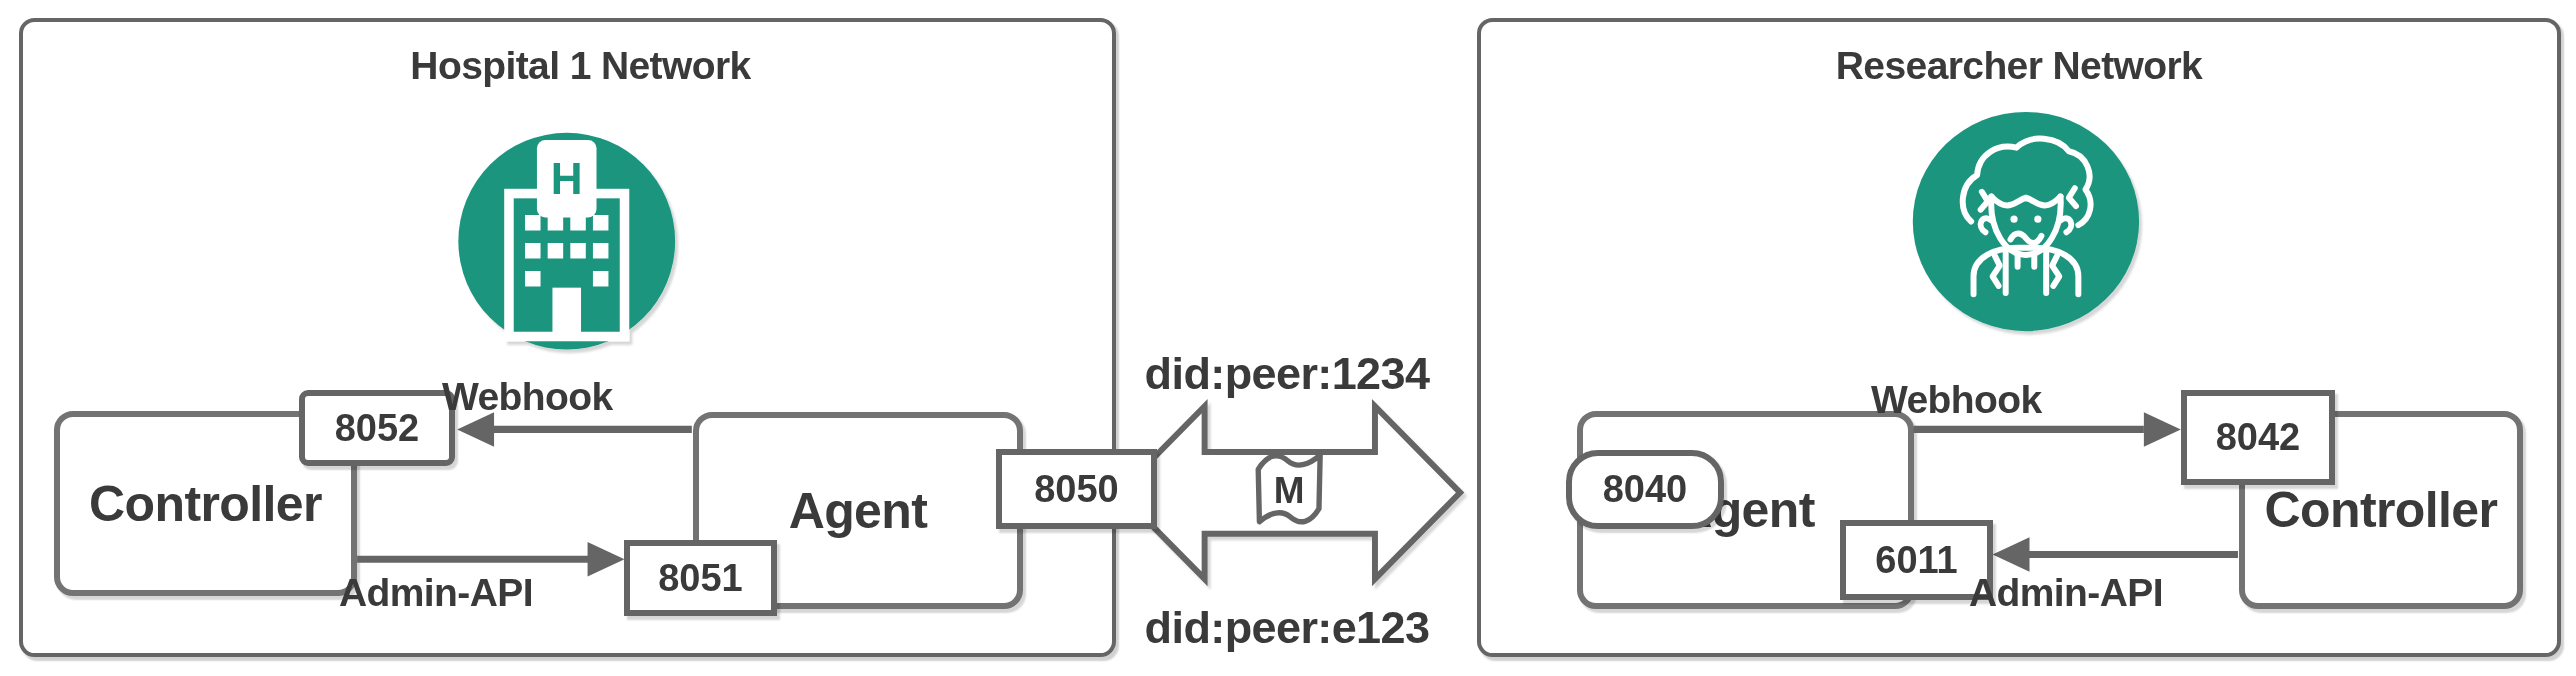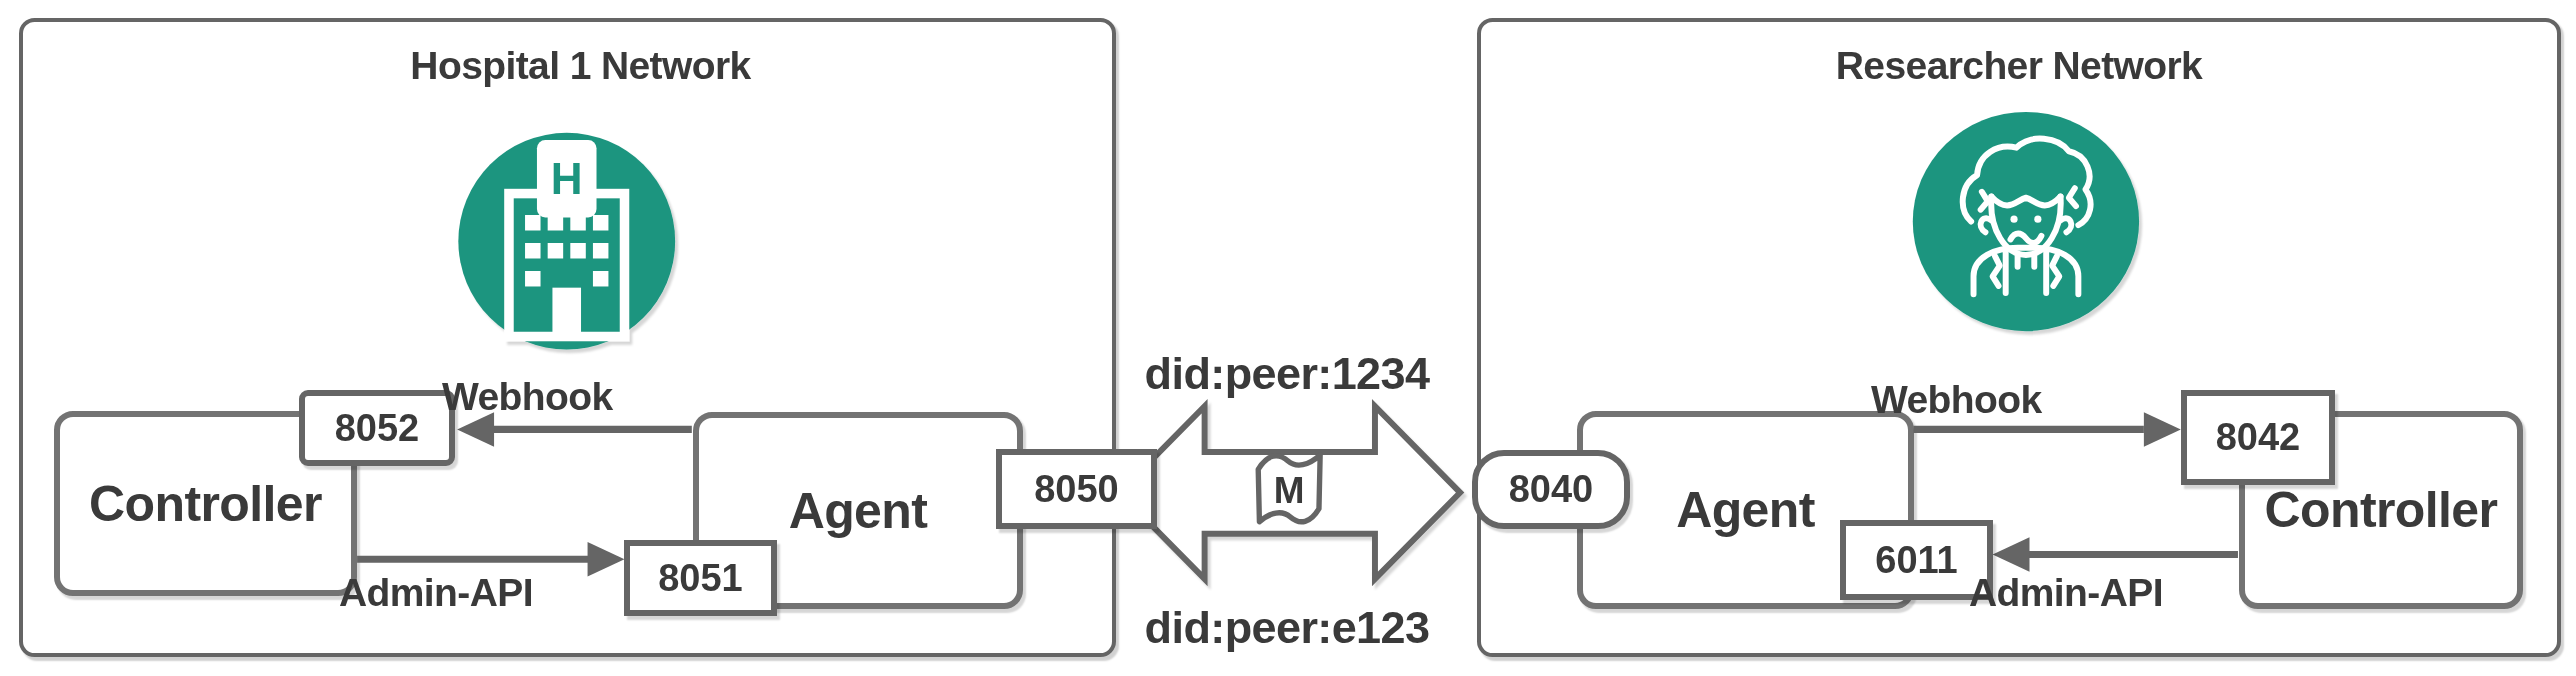--- a/index.html
+++ b/index.html
@@ -37,21 +37,21 @@
   .port{
     position:absolute; box-sizing:border-box; border:6px solid #656565;
     background:#ffffff; z-index:3;
     display:flex; align-items:center; justify-content:center;
     font-size:38px; font-weight:bold; color:#3a3a3a;
     box-shadow:3px 3.6px 1.8px rgba(0,0,0,0.16);
   }
   #port-8052{left:299px; top:390px; width:156px; height:76px;border-radius:9px;}
   #port-8051{left:624px;top:516px; width:153px; height:76px;margin-top:24px;}
   #port-8050{left:951px;top:449px; width:161px; height:80px;margin-left:45px;}
-  #port-8040{left:1472px;top:450px; width:158px; height:79px;border-radius:32px;}
+  #port-8040{left:1566px;top:450px; width:158px; height:79px;border-radius:32px;}
   #port-8041{left:1840px;top:520px; width:153px; height:80px;}
   #port-8042{left:2181px;top:390px; width:154px; height:95px;}
   
   .edge-label{
     position:absolute; width:298px; text-align:left; z-index:3;
     font-size:39px; font-weight:bold; letter-spacing:-0.6px;
   }
   #webhook-left-label {left:442px;  top:375px;}
   #admin-left-label   {left:339px;  top:571px;}
   #webhook-right-label{left:1871px; top:378px;}

